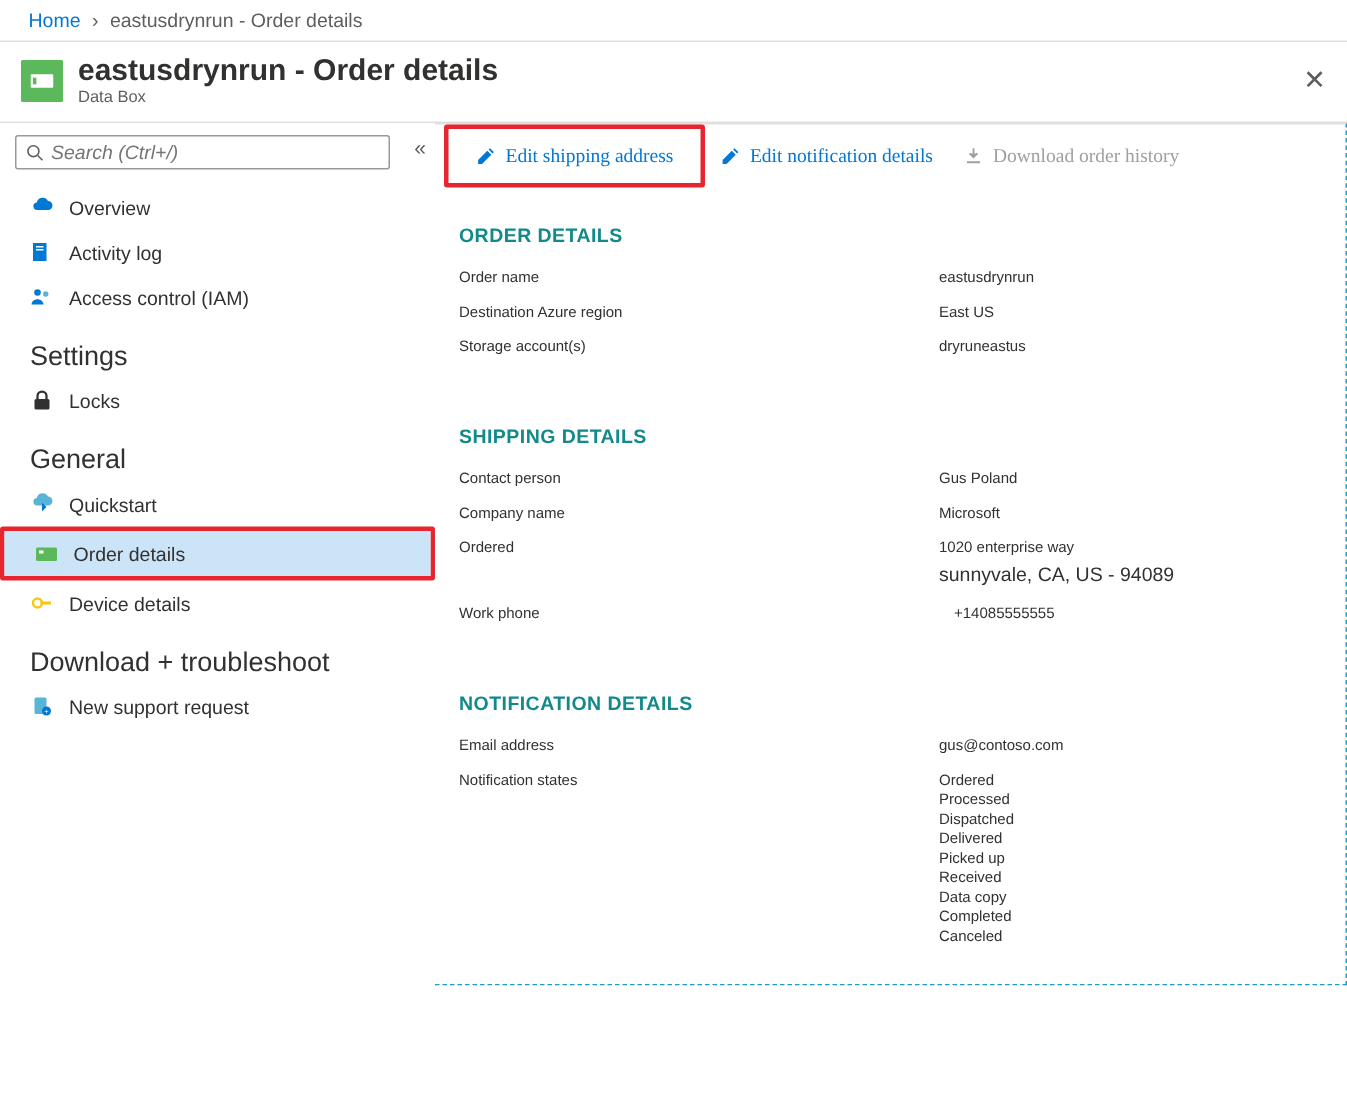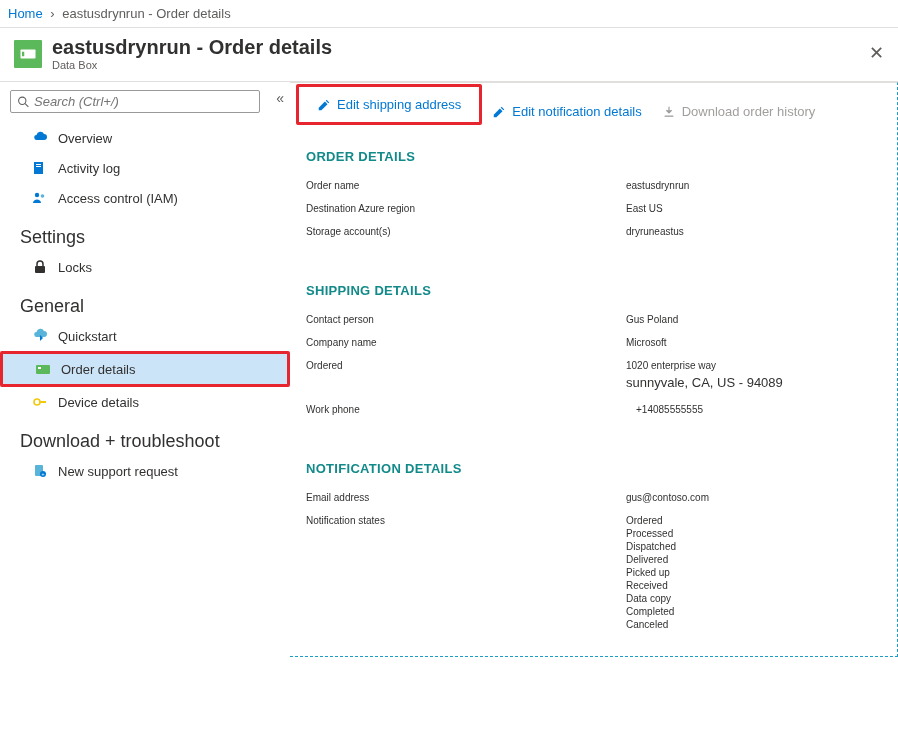--- a/index.html
+++ b/index.html
@@ -1,39 +1,39 @@
 <!DOCTYPE html>
 <html><head>
 <meta charset="utf-8">
 <style>
   * { box-sizing: border-box; margin: 0; padding: 0; }
   body { font-family: "Segoe UI", Arial, sans-serif; font-size: 13px; color: #323130; background: #fff; width: 898px; }
-  .breadcrumb { padding: 6px 8px; font-size: 13px; border-bottom: 1px solid #e1dfdd; }
+  .breadcrumb { padding: 6px 19px; font-size: 13px; border-bottom: 1px solid #e1dfdd; }
   .breadcrumb a { color: #0078d4; text-decoration: none; }
   .breadcrumb .sep { color: #605e5c; margin: 0 4px; }
   .breadcrumb .cur { color: #605e5c; }
   .header { display: flex; align-items: flex-start; padding: 8px 14px 10px 14px; border-bottom: 1px solid #e1dfdd; position: relative; }
   .hdr-icon { width: 28px; height: 28px; background: #5bb85b; border-radius: 1px; display: flex; align-items: center; justify-content: center; margin-right: 10px; margin-top: 4px; }
   .hdr-icon svg { width: 18px; height: 18px; fill: #fff; }
   .hdr-text h1 { font-size: 20px; font-weight: 600; color: #323130; }
   .hdr-text .sub { font-size: 11px; color: #605e5c; }
   .close { position: absolute; right: 14px; top: 14px; font-size: 18px; color: #605e5c; cursor: pointer; }
   .layout { display: flex; }
   .sidebar { width: 290px; flex-shrink: 0; padding: 8px 0; position: relative; }
   .search-wrap { display: flex; align-items: center; margin: 0 10px 10px 10px; border: 1px solid #999; border-radius: 2px; padding: 3px 6px; width: 250px; }
   .search-wrap svg { width: 14px; height: 14px; fill: #605e5c; margin-right: 4px; }
   .search-wrap input { border: none; outline: none; font-style: italic; color: #999; width: 100%; font-size: 13px; }
   .collapse { position: absolute; right: 6px; top: 8px; font-size: 14px; color: #605e5c; cursor: pointer; }
-  .nav-item { display: flex; align-items: center; padding: 7px 12px 7px 32px; cursor: pointer; font-size: 13px; }
+  .nav-item { display: flex; align-items: center; padding: 7px 12px 7px 20px; cursor: pointer; font-size: 13px; }
   .nav-item.active { background: #cce4f7; }
   .nav-item .icon { width: 16px; height: 16px; margin-right: 10px; display: flex; align-items: center; justify-content: center; }
   .group-label { font-size: 18px; color: #323130; padding: 14px 12px 4px 20px; font-weight: 400; }
   .sidebar-highlight { border: 3px solid #e6252f; border-radius: 2px; }
   .main { flex: 1; border: 1px dashed #1a9dc7; border-top: 1px solid #e1dfdd; border-left: none; padding: 0; }
-  .toolbar { display: flex; align-items: flex-end; gap: 0; padding: 0 6px; height: 42px; }
+  .toolbar { display: flex; align-items: center; gap: 0; padding: 0 6px; height: 42px; font-family: Liberation Serif, serif; }
   .tbtn { display: flex; align-items: center; gap: 6px; padding: 6px 10px; color: #0078d4; cursor: pointer; font-size: 13px; }
   .tbtn.disabled { color: #a19f9d; cursor: default; }
   .tbtn svg { width: 14px; height: 14px; }
   .tbtn-highlight { border: 3px solid #e6252f; border-radius: 2px; padding: 4px 8px; }
   .content { padding: 10px 16px 20px 16px; }
   .sec-title { color: #138a8a; font-weight: 700; font-size: 13px; letter-spacing: 0.3px; margin-top: 14px; margin-bottom: 10px; }
   .row { display: flex; padding: 6px 0; font-size: 10px; }
   .row .label { width: 320px; color: #323130; }
   .row .value { color: #323130; }
   .addr-line { padding-left: 320px; font-size: 13px; margin-top: -2px; margin-bottom: 6px; }

